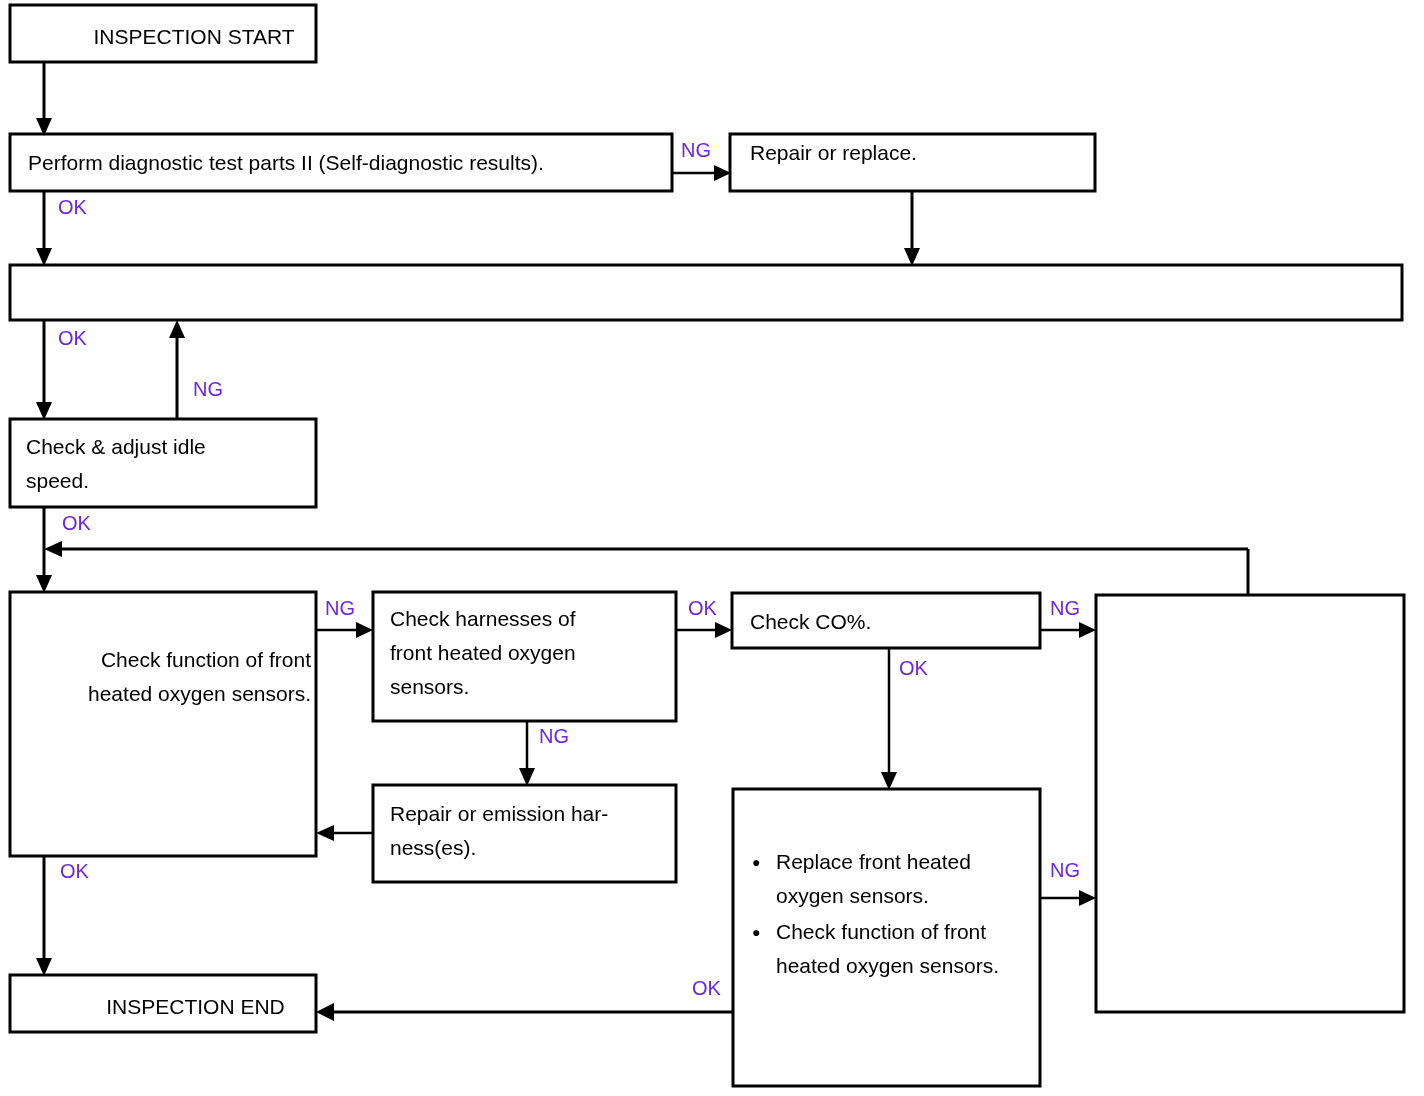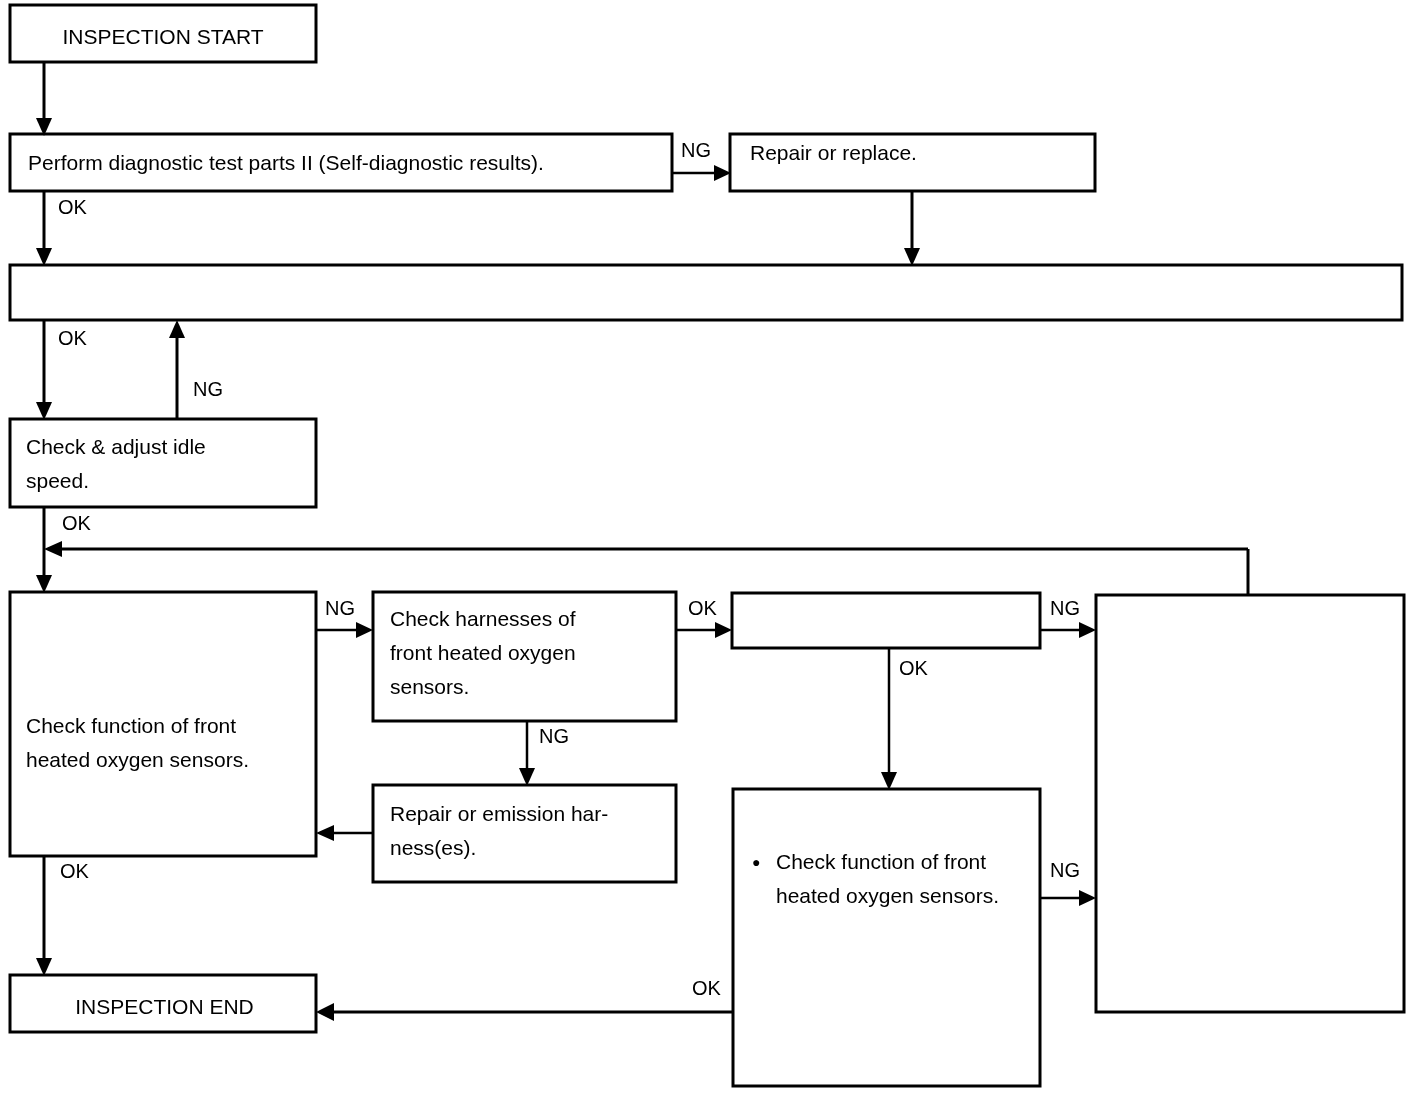--- a/index.html
+++ b/index.html
@@ -43,26 +43,27 @@
     position: absolute;
     font-family: "Liberation Sans", sans-serif;
     font-size: 21px;
     color: #000000;
     line-height: 34px;
     white-space: pre-wrap;
   }
   .box-text.centered {
     text-align: center;
     width: 100%;
+    margin-left: 31px;
   }
   .edge-label {
     position: absolute;
     font-family: "Liberation Sans", sans-serif;
     font-size: 20px;
-    color: #000000;
+    color: #6d28d9;
     white-space: nowrap;
   }
   .bullet-list {
     position: absolute;
     font-family: "Liberation Sans", sans-serif;
     font-size: 21px;
     color: #000000;
     line-height: 34px;
     list-style: none;
     margin: 0;
@@ -193,32 +194,35 @@
   <div class="box-text centered" style="left:10px; top:20px; width:306px;">INSPECTION START</div>
 
   <div class="box-text" style="left:28px; top:146px; width:640px;">Perform diagnostic test parts II (Self-diagnostic results).</div>
 
   <div class="box-text" style="left:750px; top:136px; width:340px;">Repair or replace.</div>
 
 
   <div class="box-text" style="left:26px; top:430px; width:285px;">Check &amp; adjust idle
 speed.</div>
 
-  <div class="box-text" style="left:26px; top:709px; width:285px;">Check function of front
+  <div class="box-text" style="left:26px; top:643px; width:285px;text-align:right;">Check function of front
 heated oxygen sensors.</div>
 
   <div class="box-text" style="left:390px; top:602px; width:280px;">Check harnesses of
 front heated oxygen
 sensors.</div>
 
   <div class="box-text" style="left:390px; top:797px; width:282px;">Repair or emission har-
 ness(es).</div>
 
+  <div class="box-text" style="left:750px; top:605px; width:282px;">Check CO%.</div>
 
   <ul class="bullet-list" style="left:752px; top:845px; width:280px;">
+    <li>Replace front heated
+oxygen sensors.</li>
     <li>Check function of
 front heated oxygen
 sensors.</li>
   </ul>
 
 
   <div class="box-text centered" style="left:10px; top:990px; width:309px;">INSPECTION END</div>
 
   <div class="edge-label" style="left:681px; top:139px;">NG</div>
 

